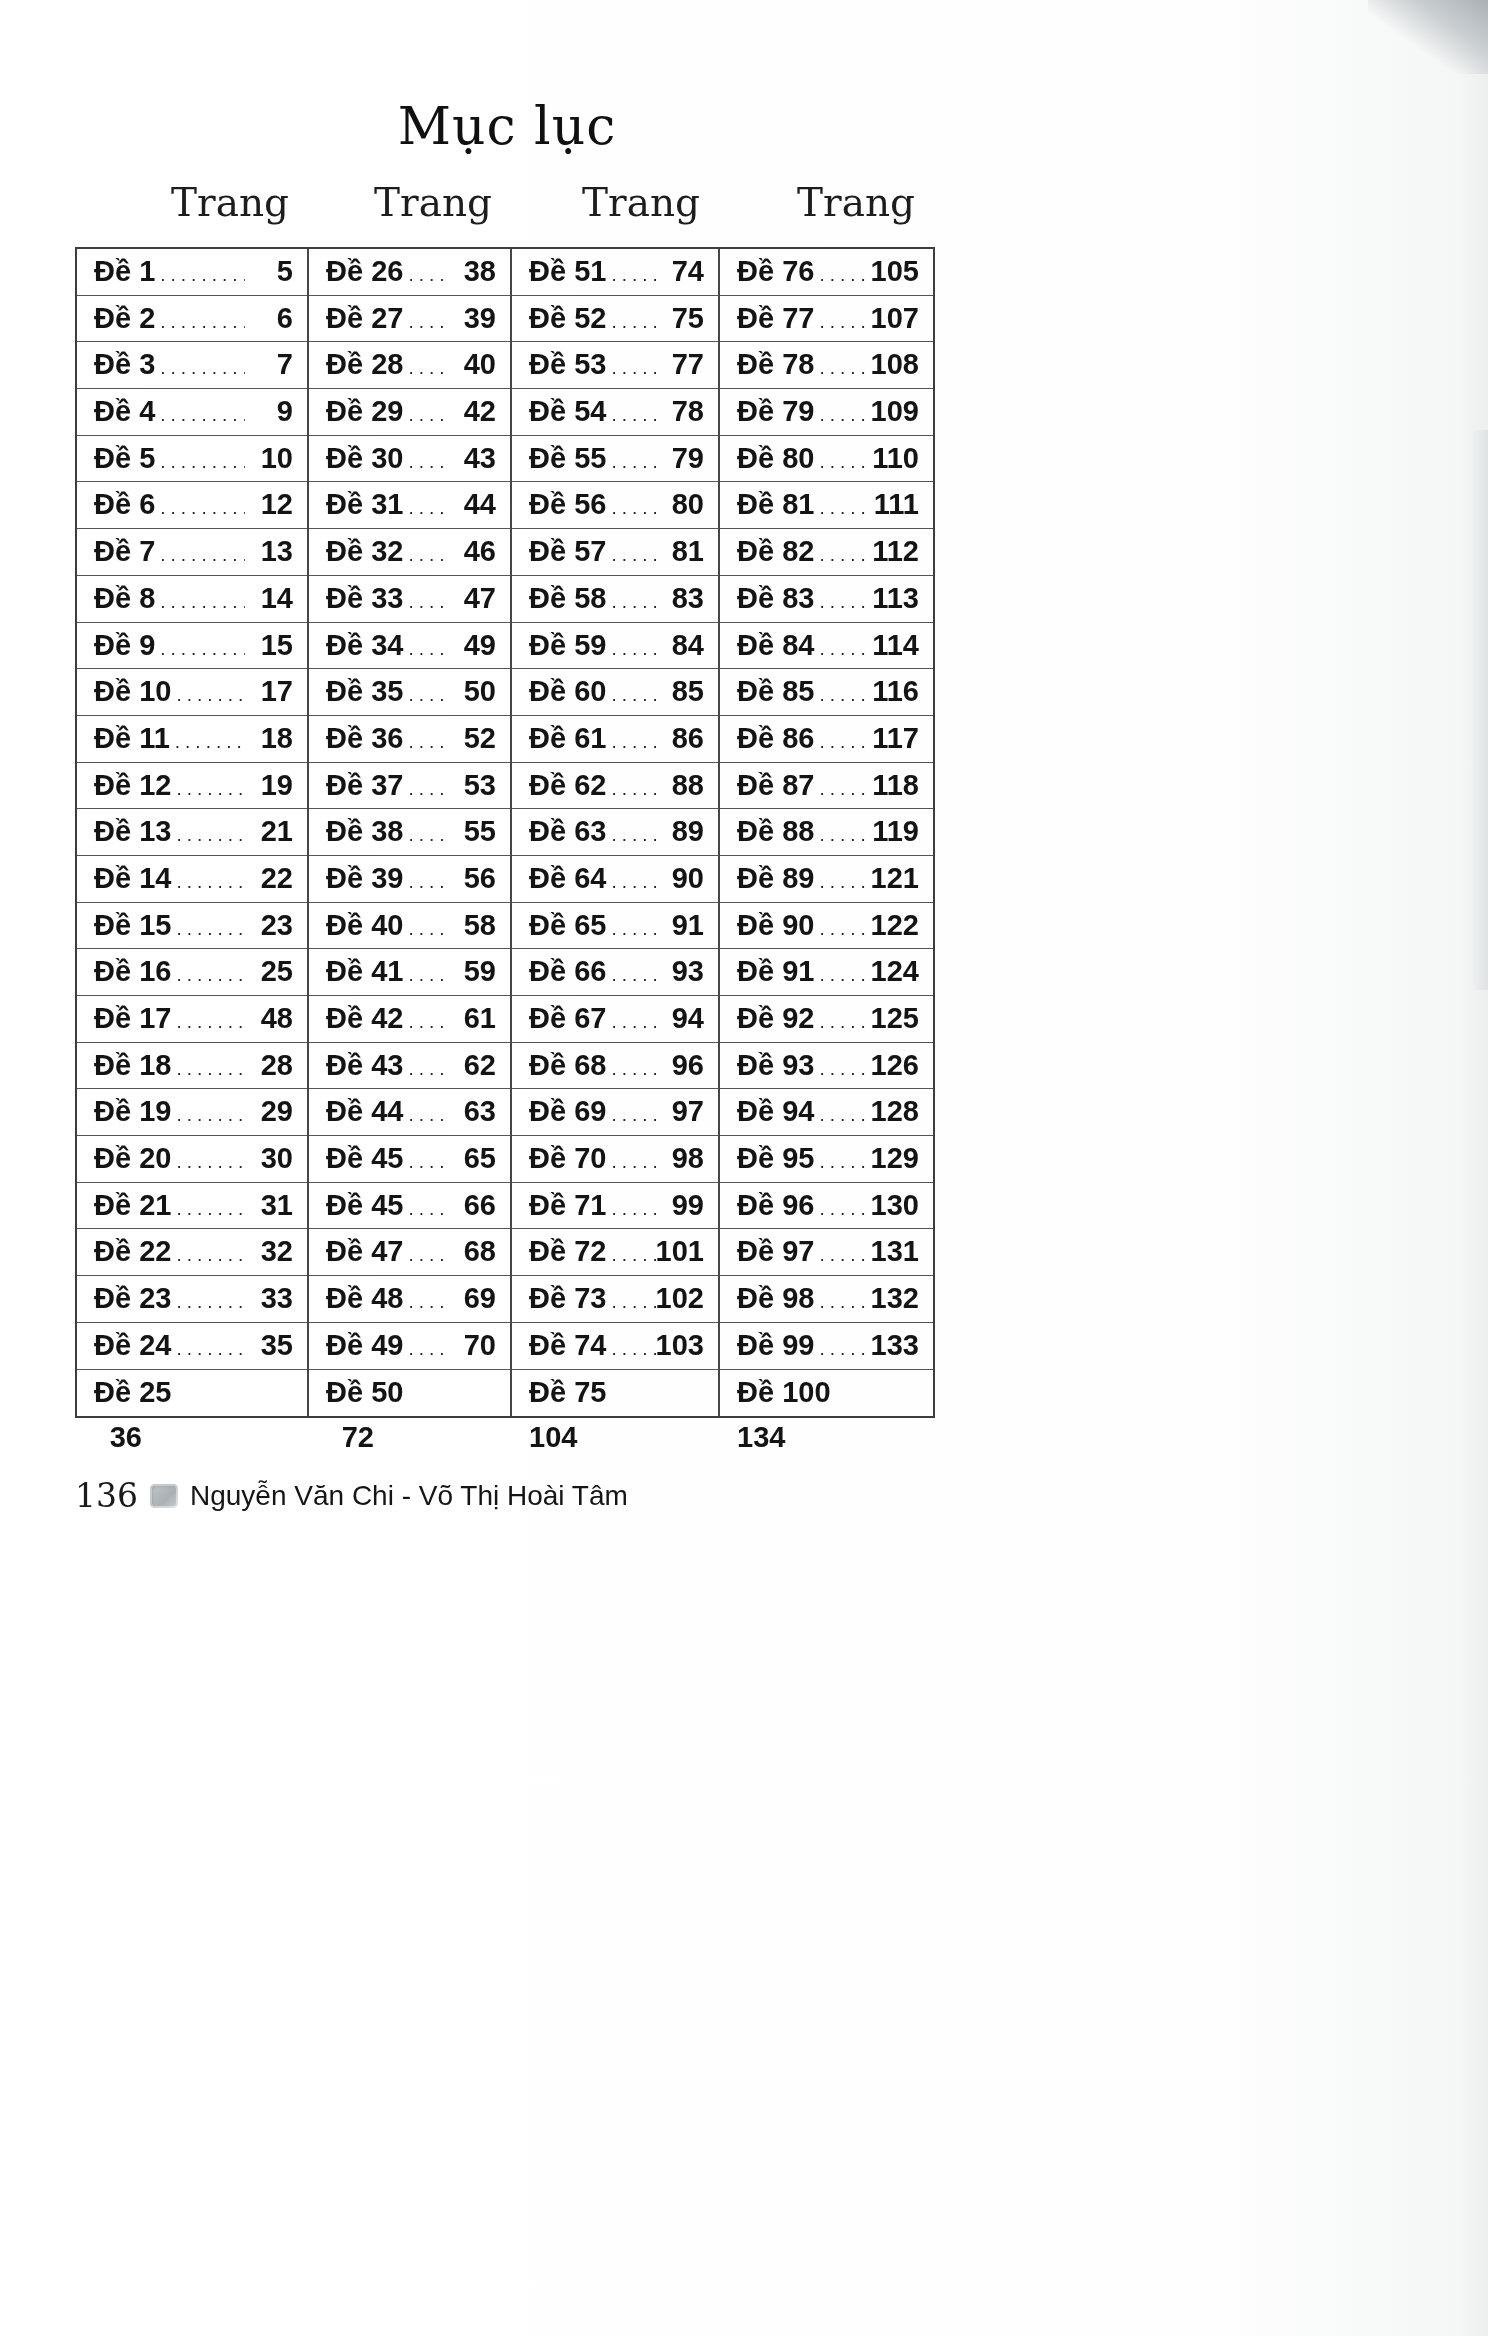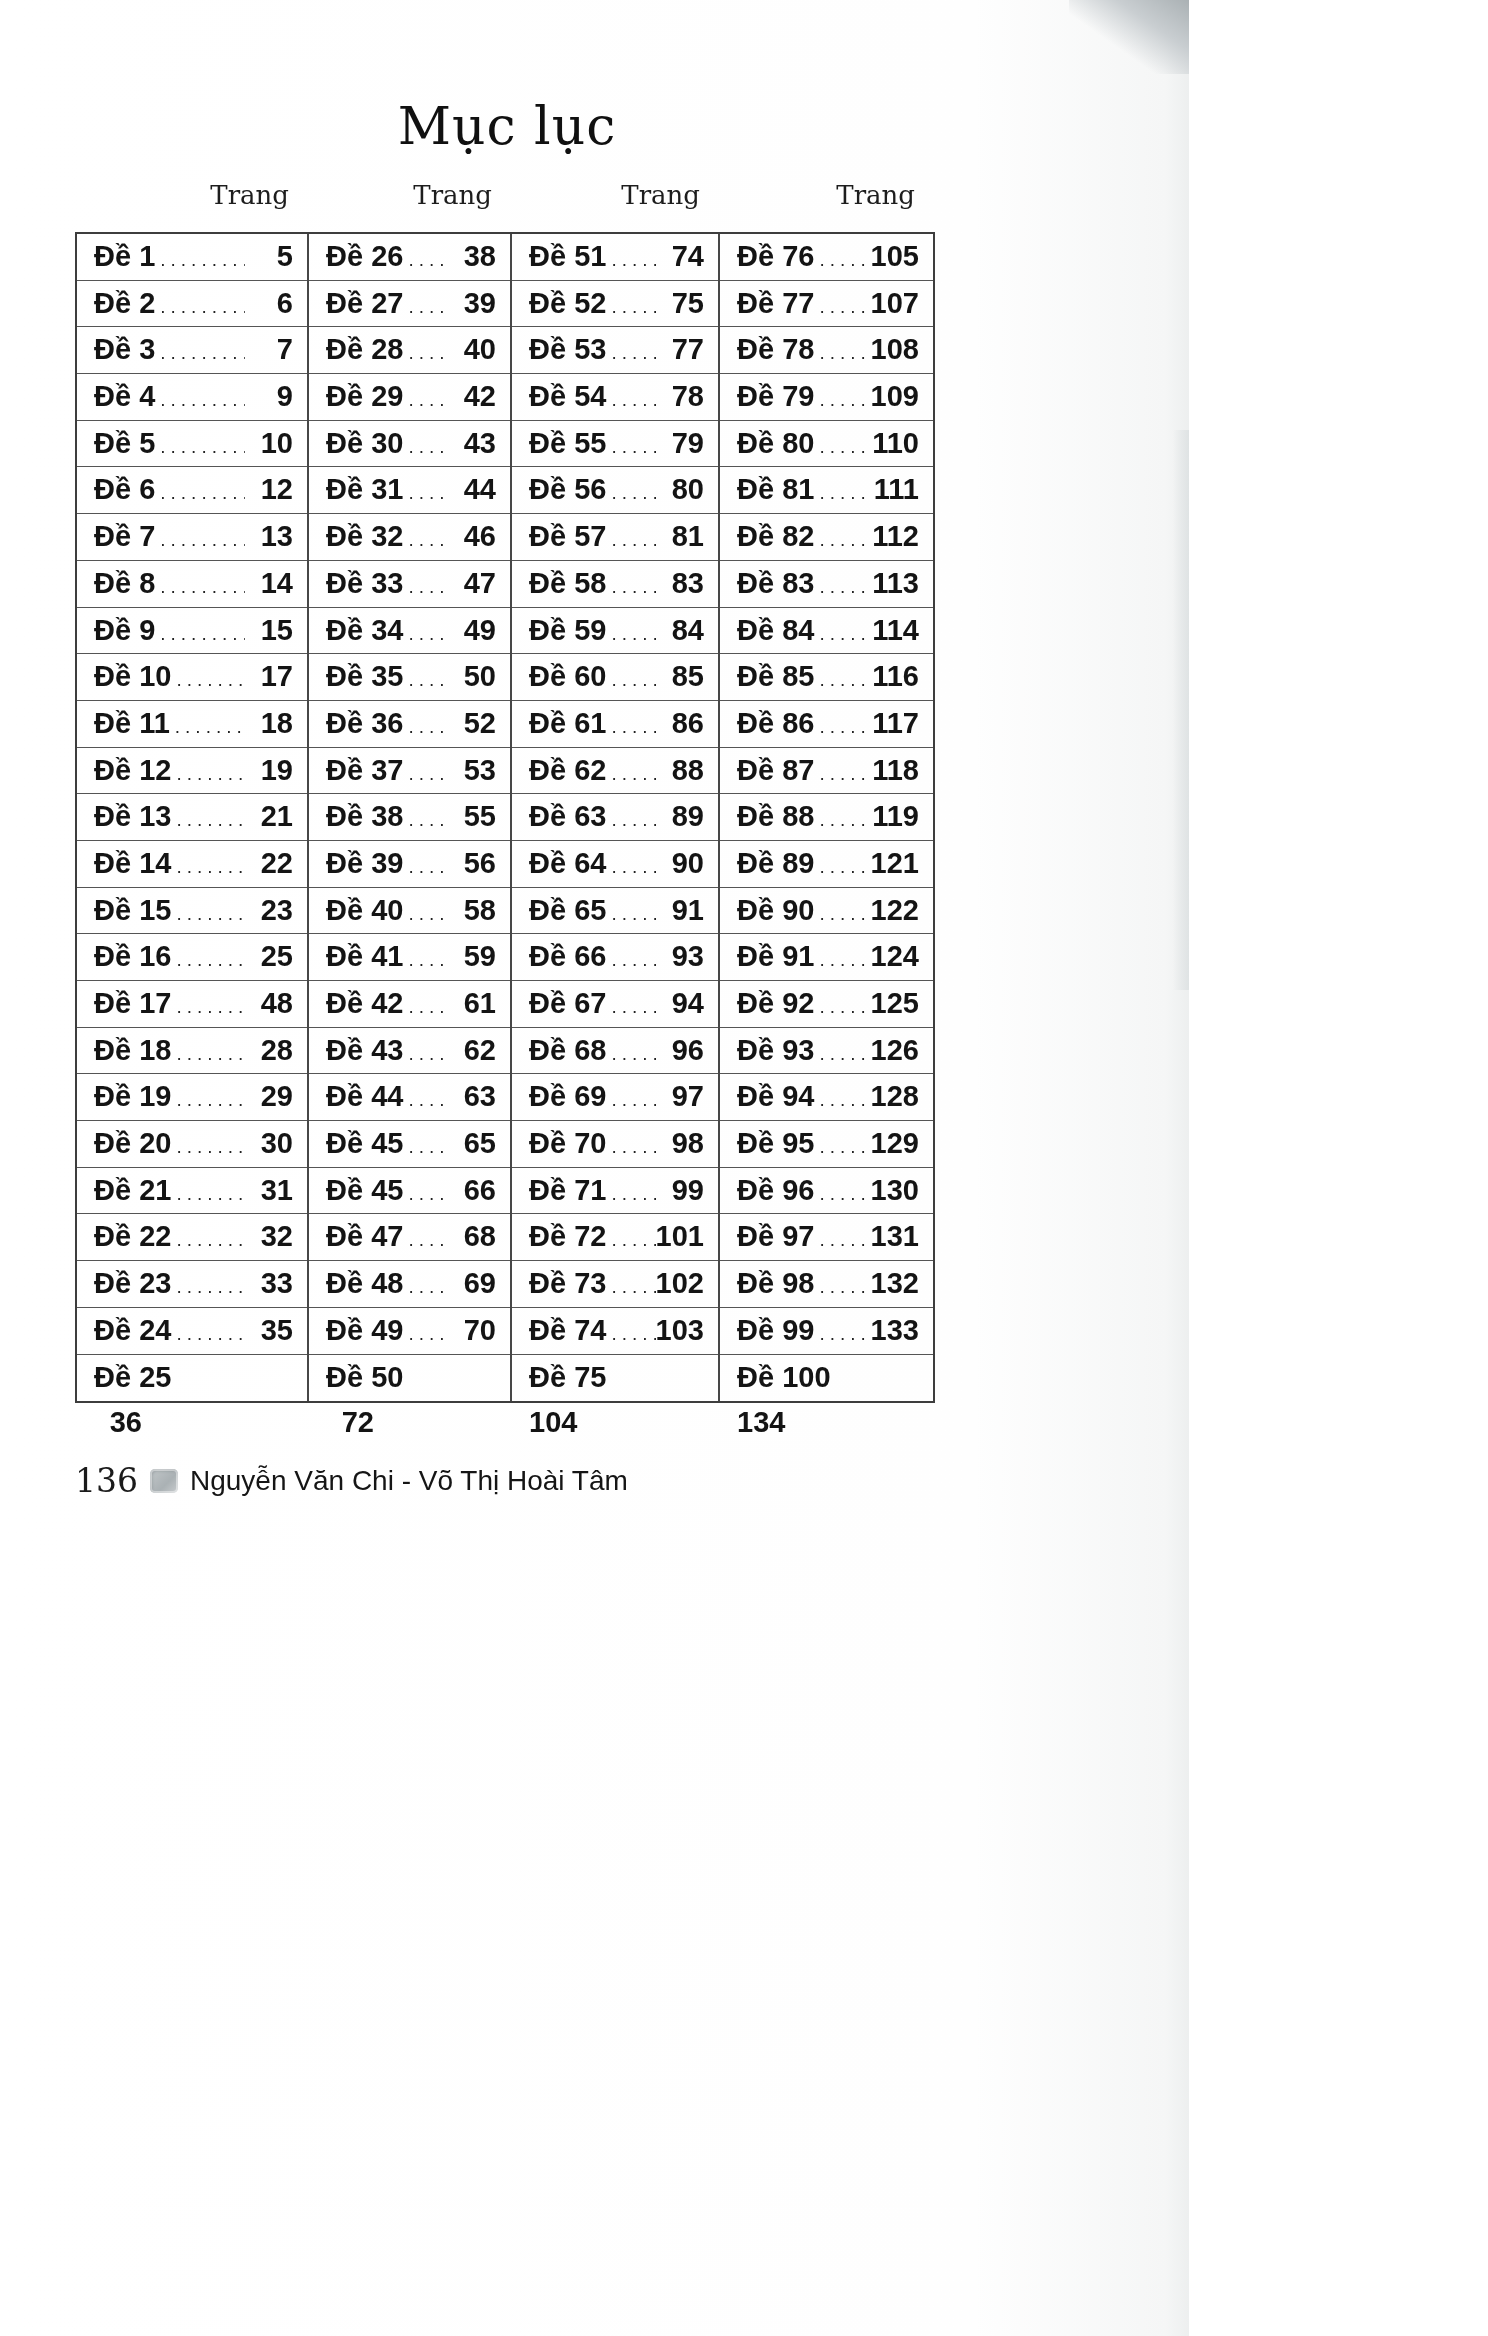--- a/index.html
+++ b/index.html
@@ -1,20 +1,20 @@
 <!DOCTYPE html>
 <html><head>
 <meta charset="utf-8">
 <style>
   * { box-sizing: border-box; }
   html, body { margin: 0; padding: 0; background: #ffffff; }
 
   .sheet {
     position: relative;
-    width: 1189px;
+    width: 1488px;
     height: 2336px;
     background: linear-gradient(90deg, #ffffff 0%, #fefefe 82%, #f5f6f6 98%, #edefef 100%);
     overflow: hidden;
     font-family: "Liberation Sans", "DejaVu Sans", sans-serif;
     color: #1b1b1b;
   }
 
   .corner-artifact {
     position: absolute; top: 0; right: 0;
     width: 120px; height: 74px;
@@ -40,21 +40,21 @@
   .trang-row {
     margin: 24px 0 8px 75px;
     width: 860px;
     display: grid;
     grid-template-columns: 230px 203px 208px 215px;
   }
   .trang-row span {
     text-align: right;
     padding-right: 16px;
     font-family: "DejaVu Serif", "Liberation Serif", serif;
-    font-size: 26px;
+    font-size: 39px;
     color: #1d1d1d;
   }
 
   .toc {
     margin-left: 75px;
     width: 860px;
     border: 2px solid #3d3d3d;
     display: grid;
     grid-template-columns: 230px 203px 208px 215px;
     background: transparent;

